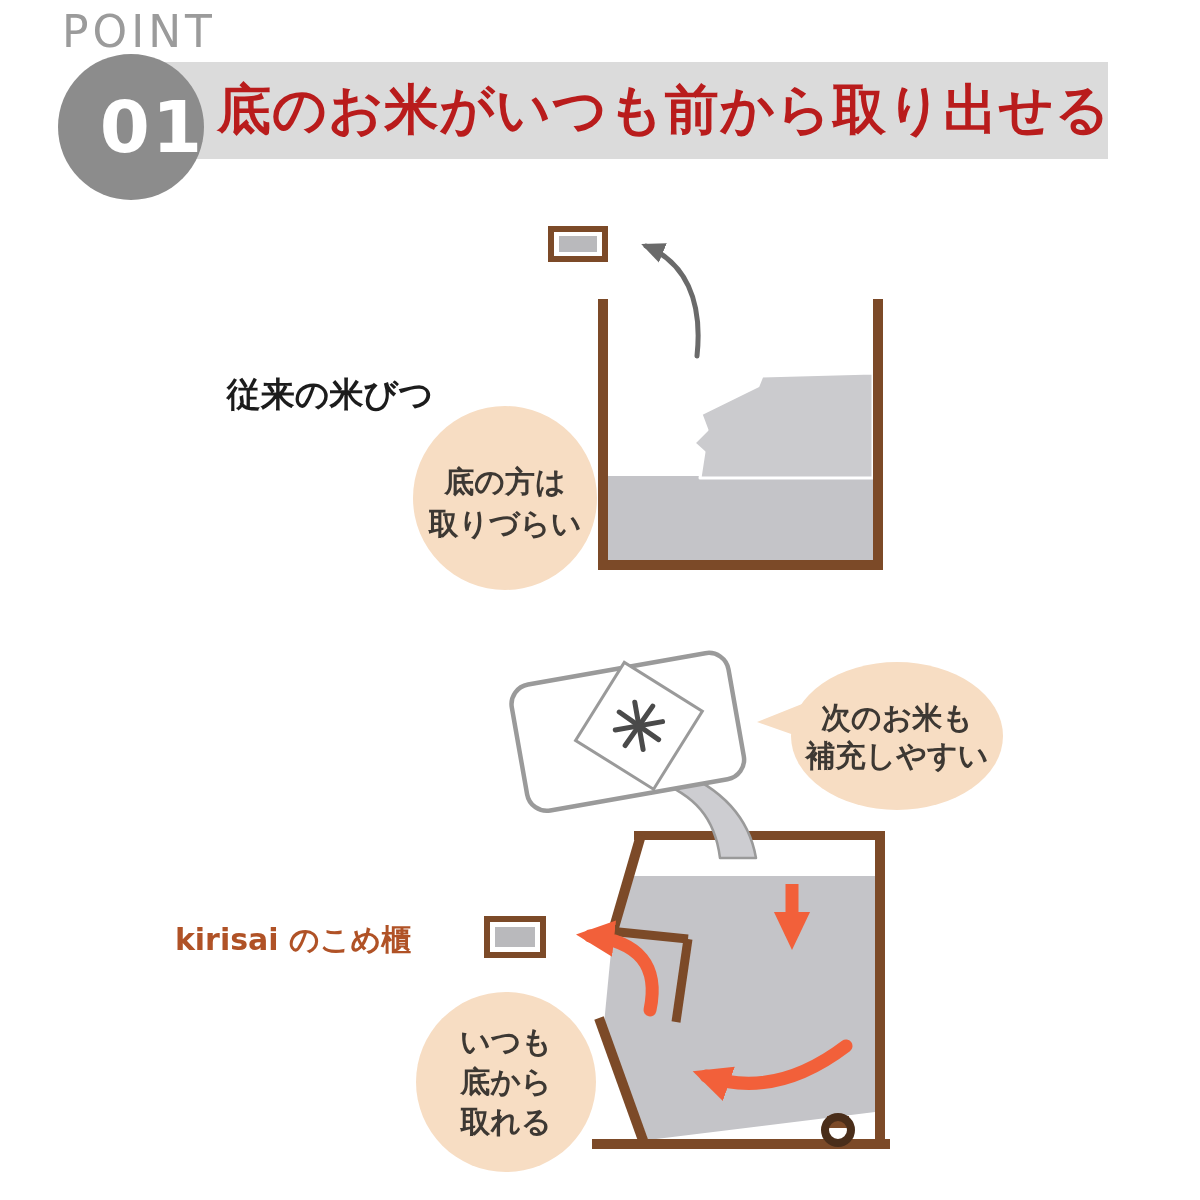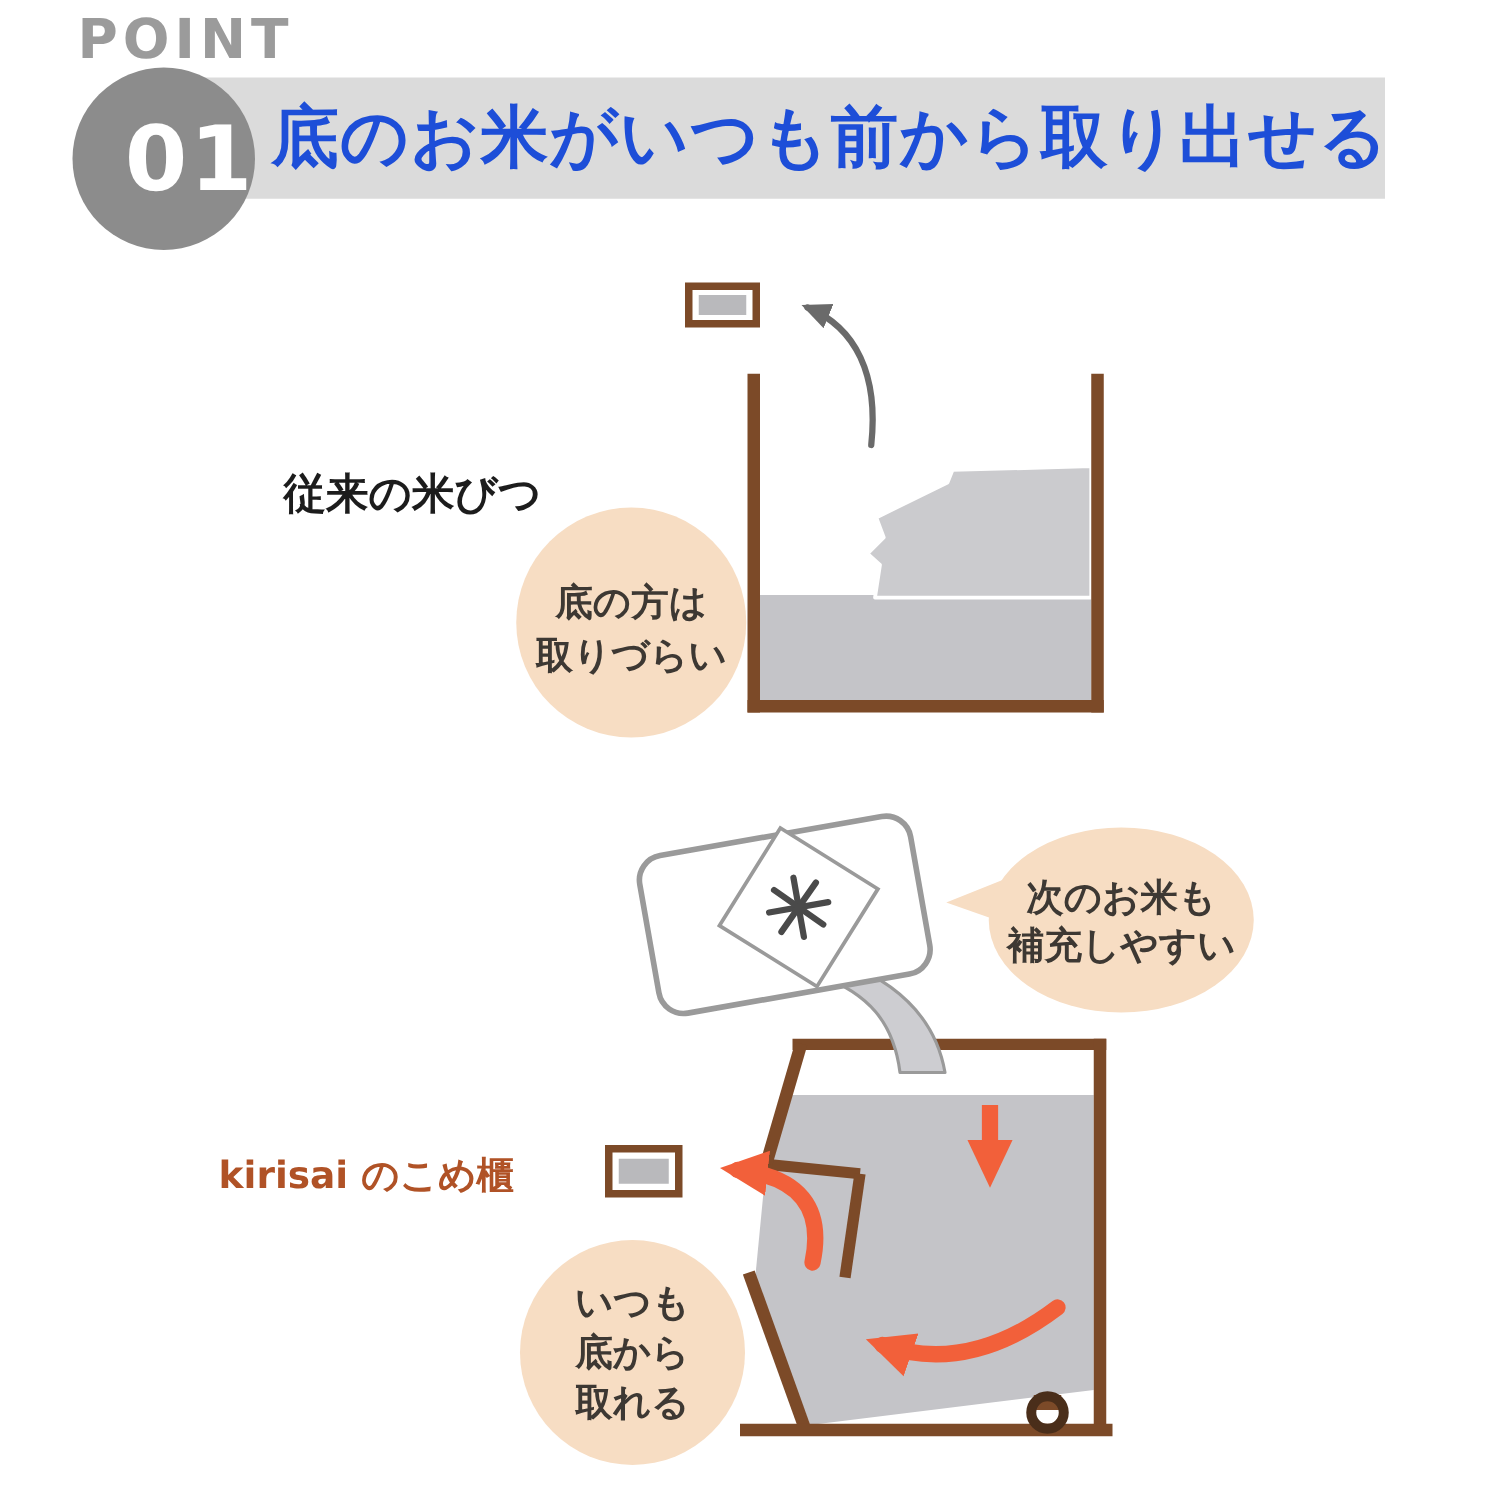--- a/index.html
+++ b/index.html
@@ -1,30 +1,30 @@
 <!DOCTYPE html>
 <html><head>
 <meta charset="utf-8">
 <style>
   html,body{margin:0;padding:0;background:#ffffff;}
   .page{
     position:relative;width:1200px;height:1200px;background:#ffffff;
     font-family:"DejaVu Sans","Liberation Sans",sans-serif;overflow:hidden;
   }
   .point-label{
-    position:absolute;left:62px;top:6px;font-size:44px;font-weight:700;
+    position:absolute;left:62px;top:6px;font-size:44px;font-weight:400;
     color:#9b9b9b;letter-spacing:4px;
   }
   .title-banner{
     position:absolute;left:130px;top:62px;width:978px;height:97px;
     background:#dbdbdb;display:flex;align-items:center;justify-content:center;
     padding-left:90px;box-sizing:border-box;
   }
   .title-text{
-    font-size:54px;font-weight:700;color:#1d4ed8;letter-spacing:1px;white-space:nowrap;
+    font-size:54px;font-weight:700;color:#b91c1c;letter-spacing:1px;white-space:nowrap;
   }
   .point-circle{
     position:absolute;left:58px;top:54px;width:146px;height:146px;border-radius:50%;
     background:#8c8c8c;display:flex;align-items:center;justify-content:flex-end;
   }
   .point-number{color:#ffffff;font-size:72px;font-weight:700;letter-spacing:2px;}
   svg.diagram{position:absolute;left:0;top:0;}
   text{font-family:"DejaVu Sans","Liberation Sans",sans-serif;}
   .bubble-text{font-size:30px;font-weight:700;fill:#3d3833;}
   .section-label{font-size:34px;font-weight:700;fill:#1c1c1c;}

